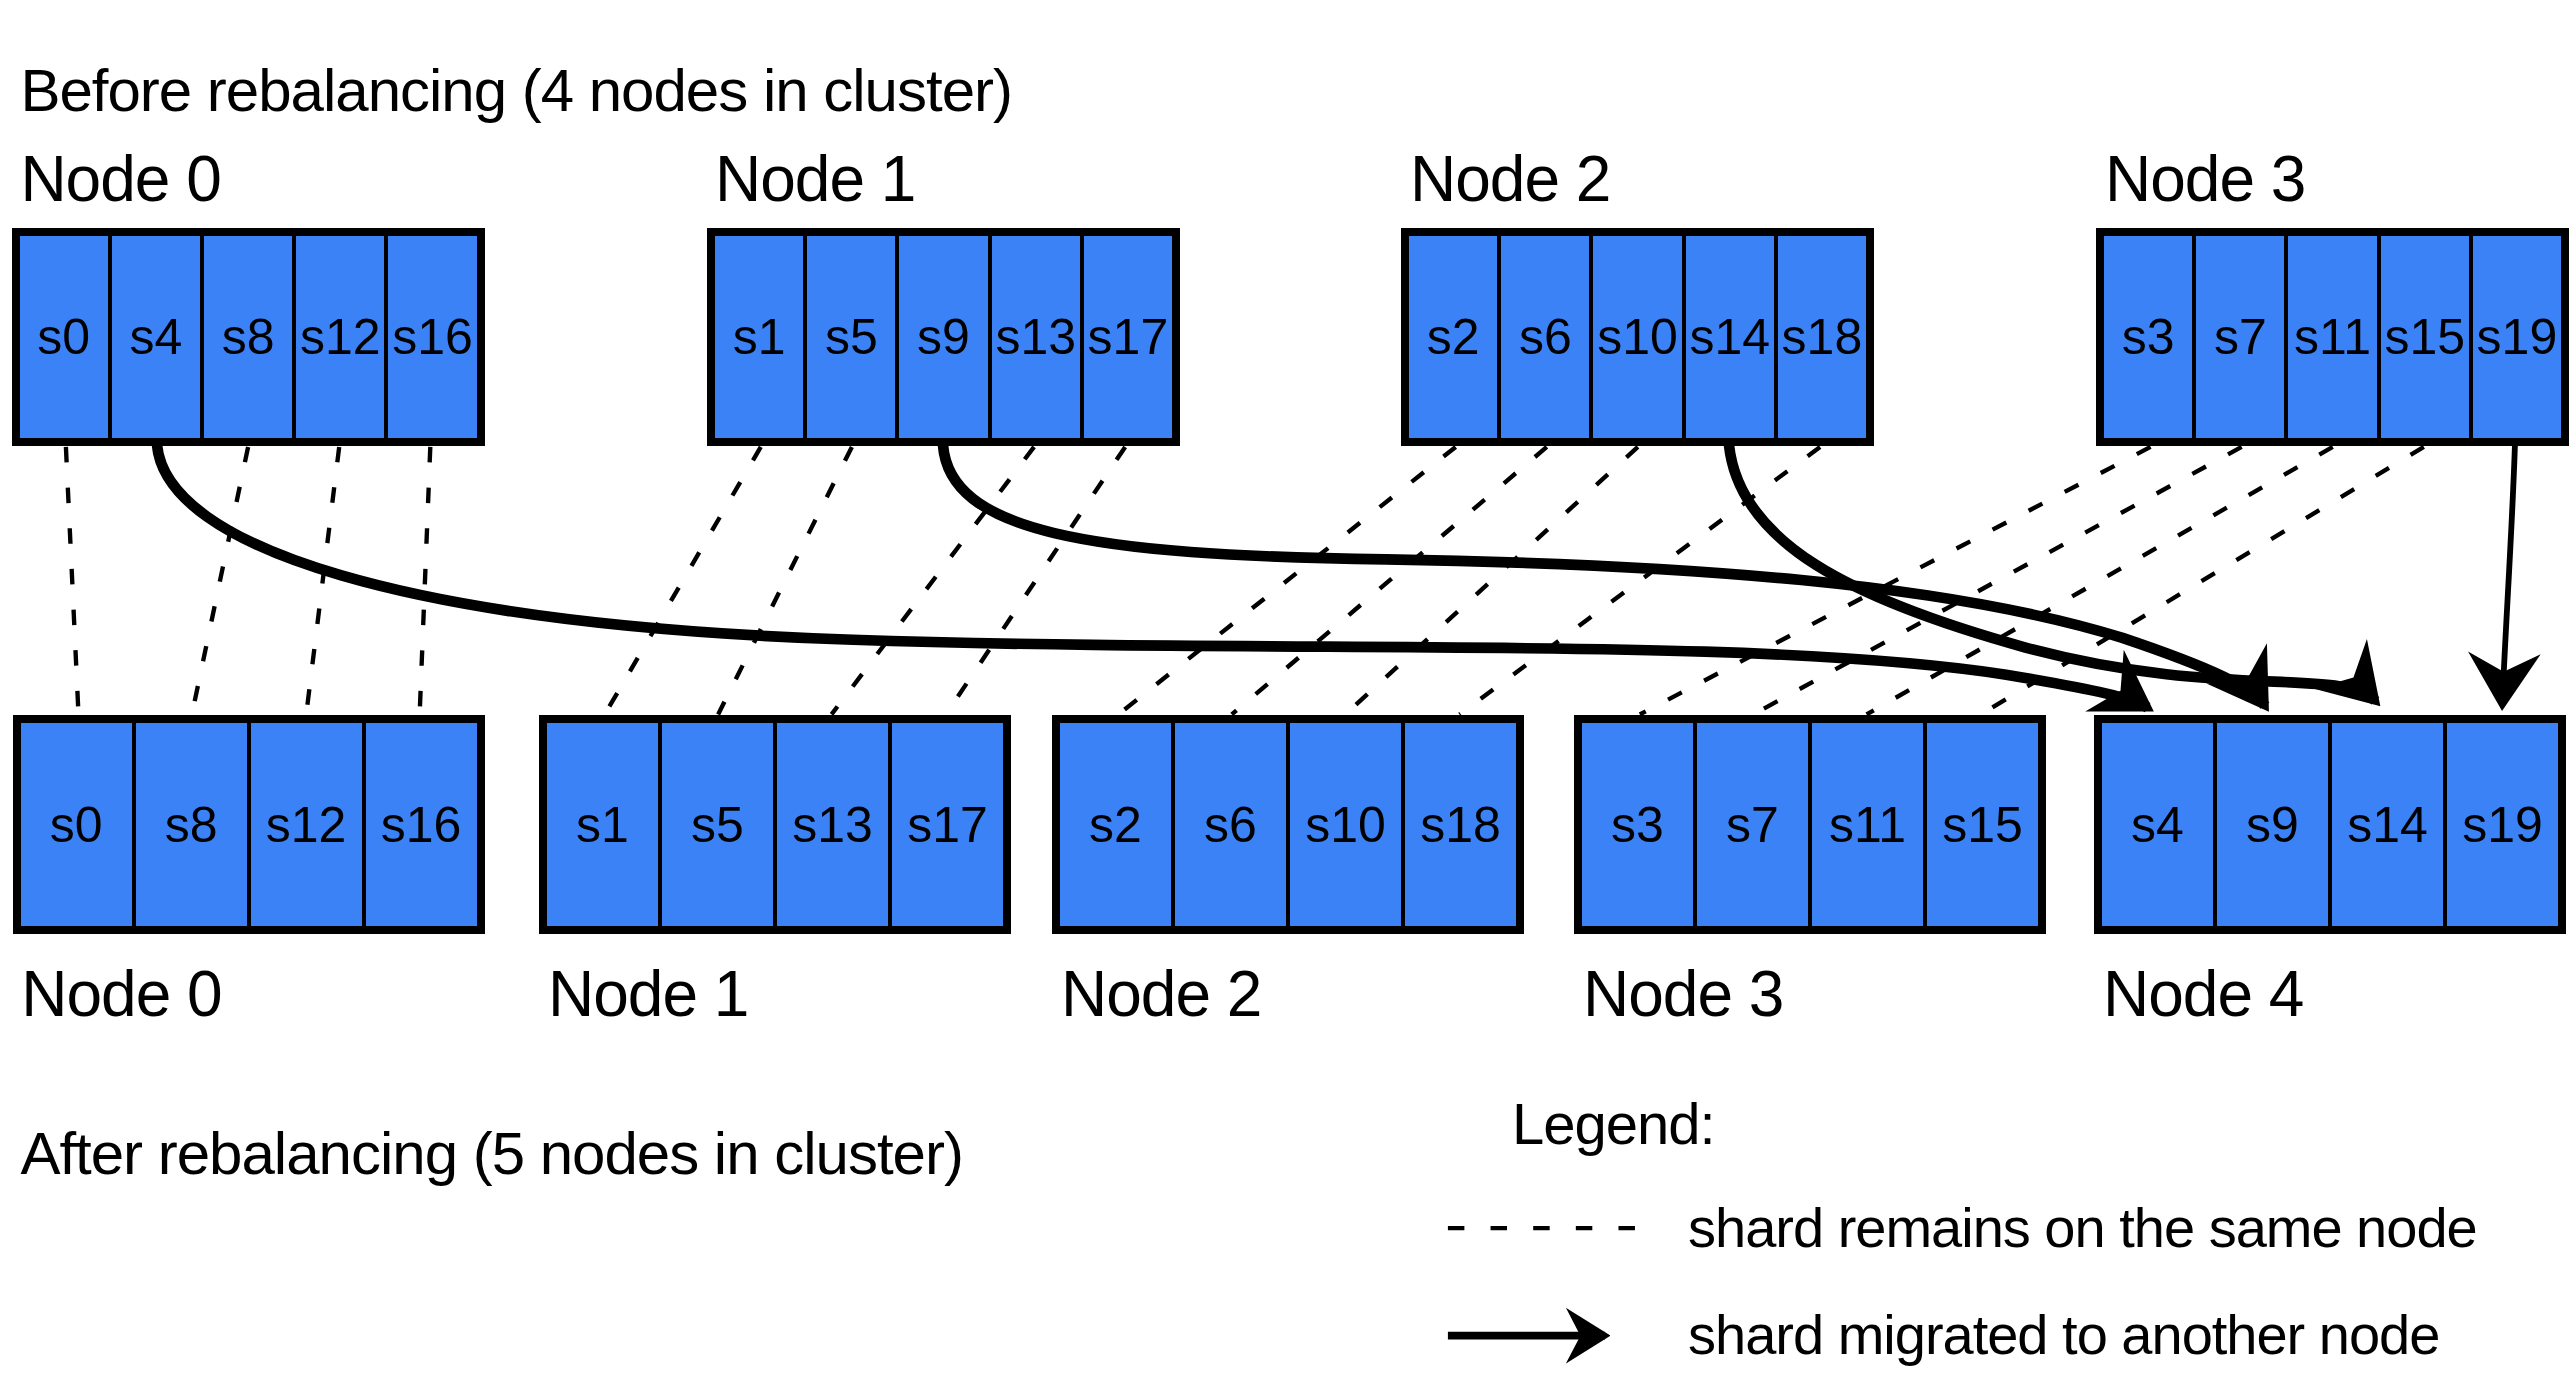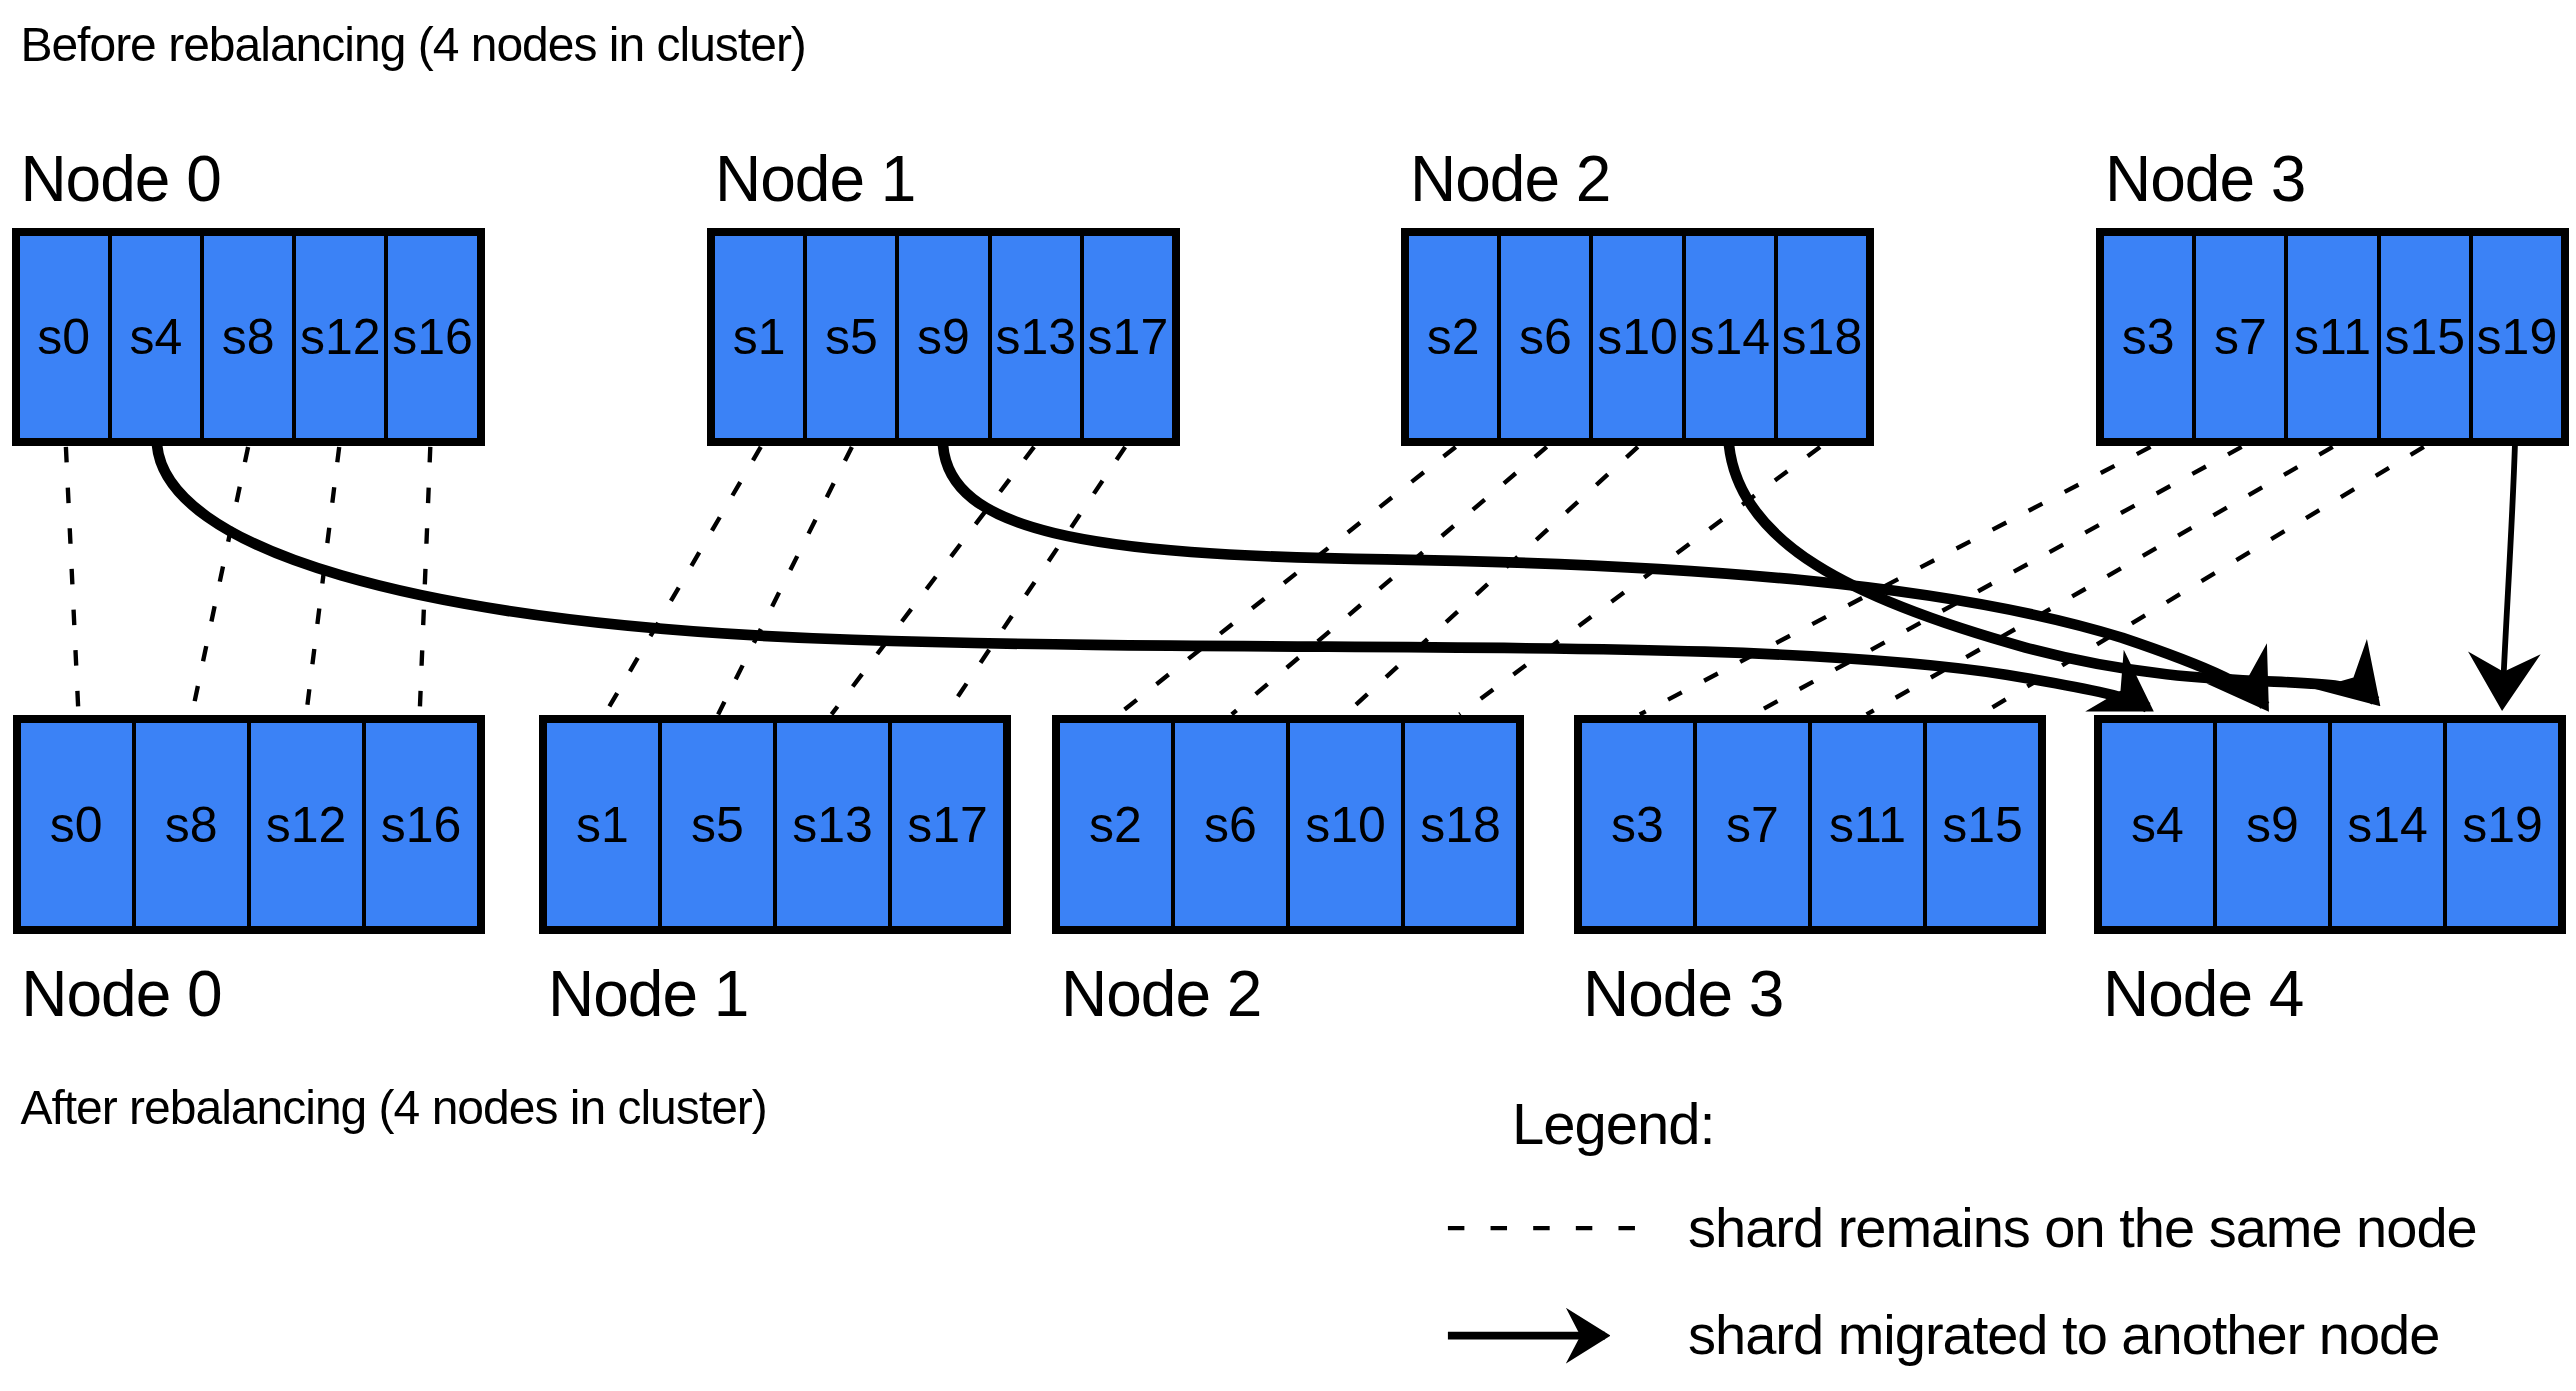--- a/index.html
+++ b/index.html
@@ -11,24 +11,25 @@
     position: relative;
     width: 2576px;
     height: 1392px;
     background: #ffffff;
     font-family: "Liberation Sans", sans-serif;
     color: #000000;
     overflow: hidden;
   }
   .title {
     position: absolute;
-    font-size: 48px;
-    line-height: 1;
-    white-space: nowrap;
-    letter-spacing: -1px;
+    font-size: 60px;
+    line-height: 1;
+    white-space: nowrap;
+    letter-spacing: -1px;
+    margin-top: 40px;
   }
   .node-label {
     position: absolute;
     font-size: 64px;
     line-height: 1;
     white-space: nowrap;
     letter-spacing: -1px;
   }
   .node-box {
     position: absolute;
@@ -75,21 +76,21 @@
     white-space: nowrap;
     letter-spacing: -1px;
   }
 </style>
 </head>
 <body>
 
 <div class="canvas">
 
   <div class="title" style="left:20.4px; top:21.3px;">Before rebalancing (4 nodes in cluster)</div>
-  <div class="title" style="left:20.4px; top:1084px;">After rebalancing (4 nodes in cluster)</div>
+  <div class="title" style="left:20.4px; top:1084px;">After rebalancing (5 nodes in cluster)</div>
 
   <div class="node-label" style="left:20.4px;   top:147px;">Node 0</div>
   <div class="node-label" style="left:715px;  top:147px;">Node 1</div>
   <div class="node-label" style="left:1410px; top:147px;">Node 2</div>
   <div class="node-label" style="left:2105px; top:147px;">Node 3</div>
 
   <div class="node-box" style="left:11.6px; top:228px; width:473px; height:218px;">
     <div class="shard-cell">
         <span class="shard-label">s0</span>
       </div>

